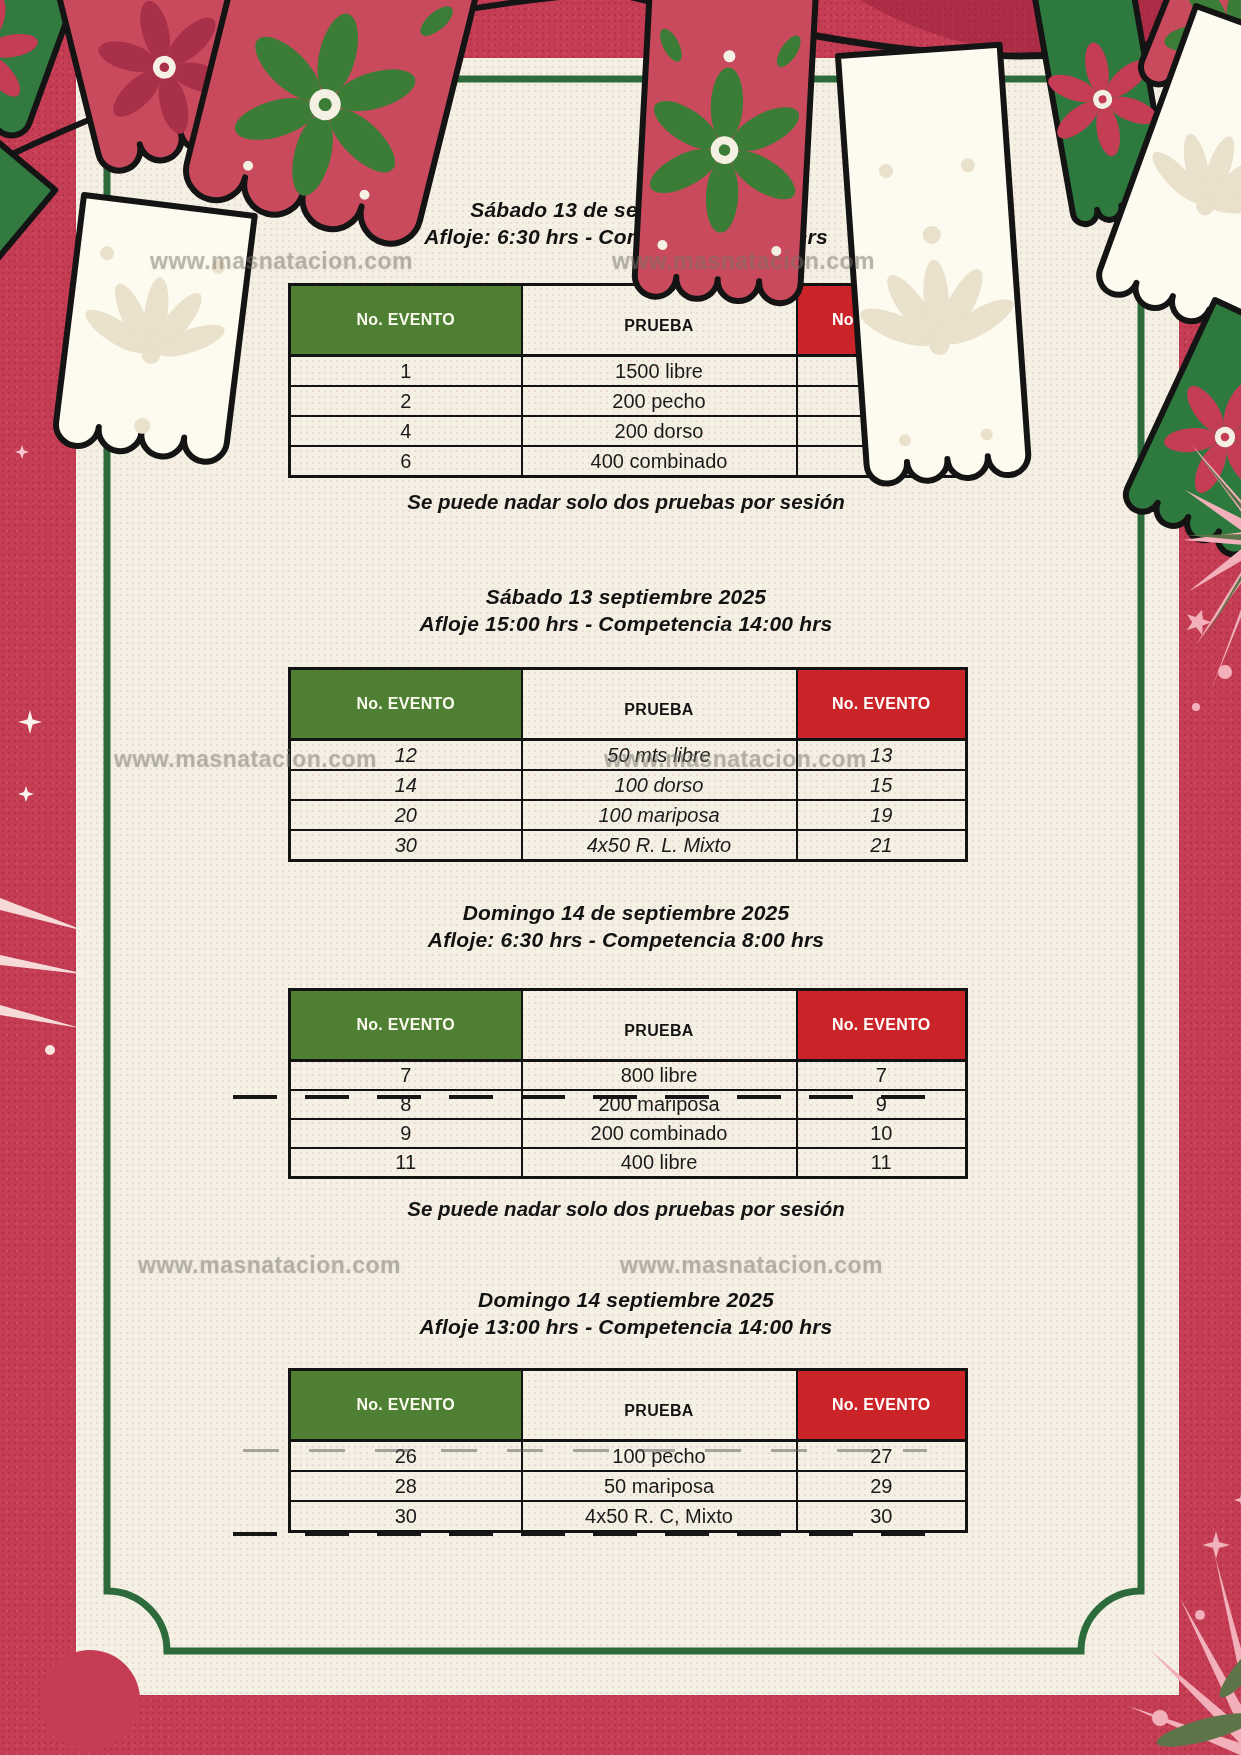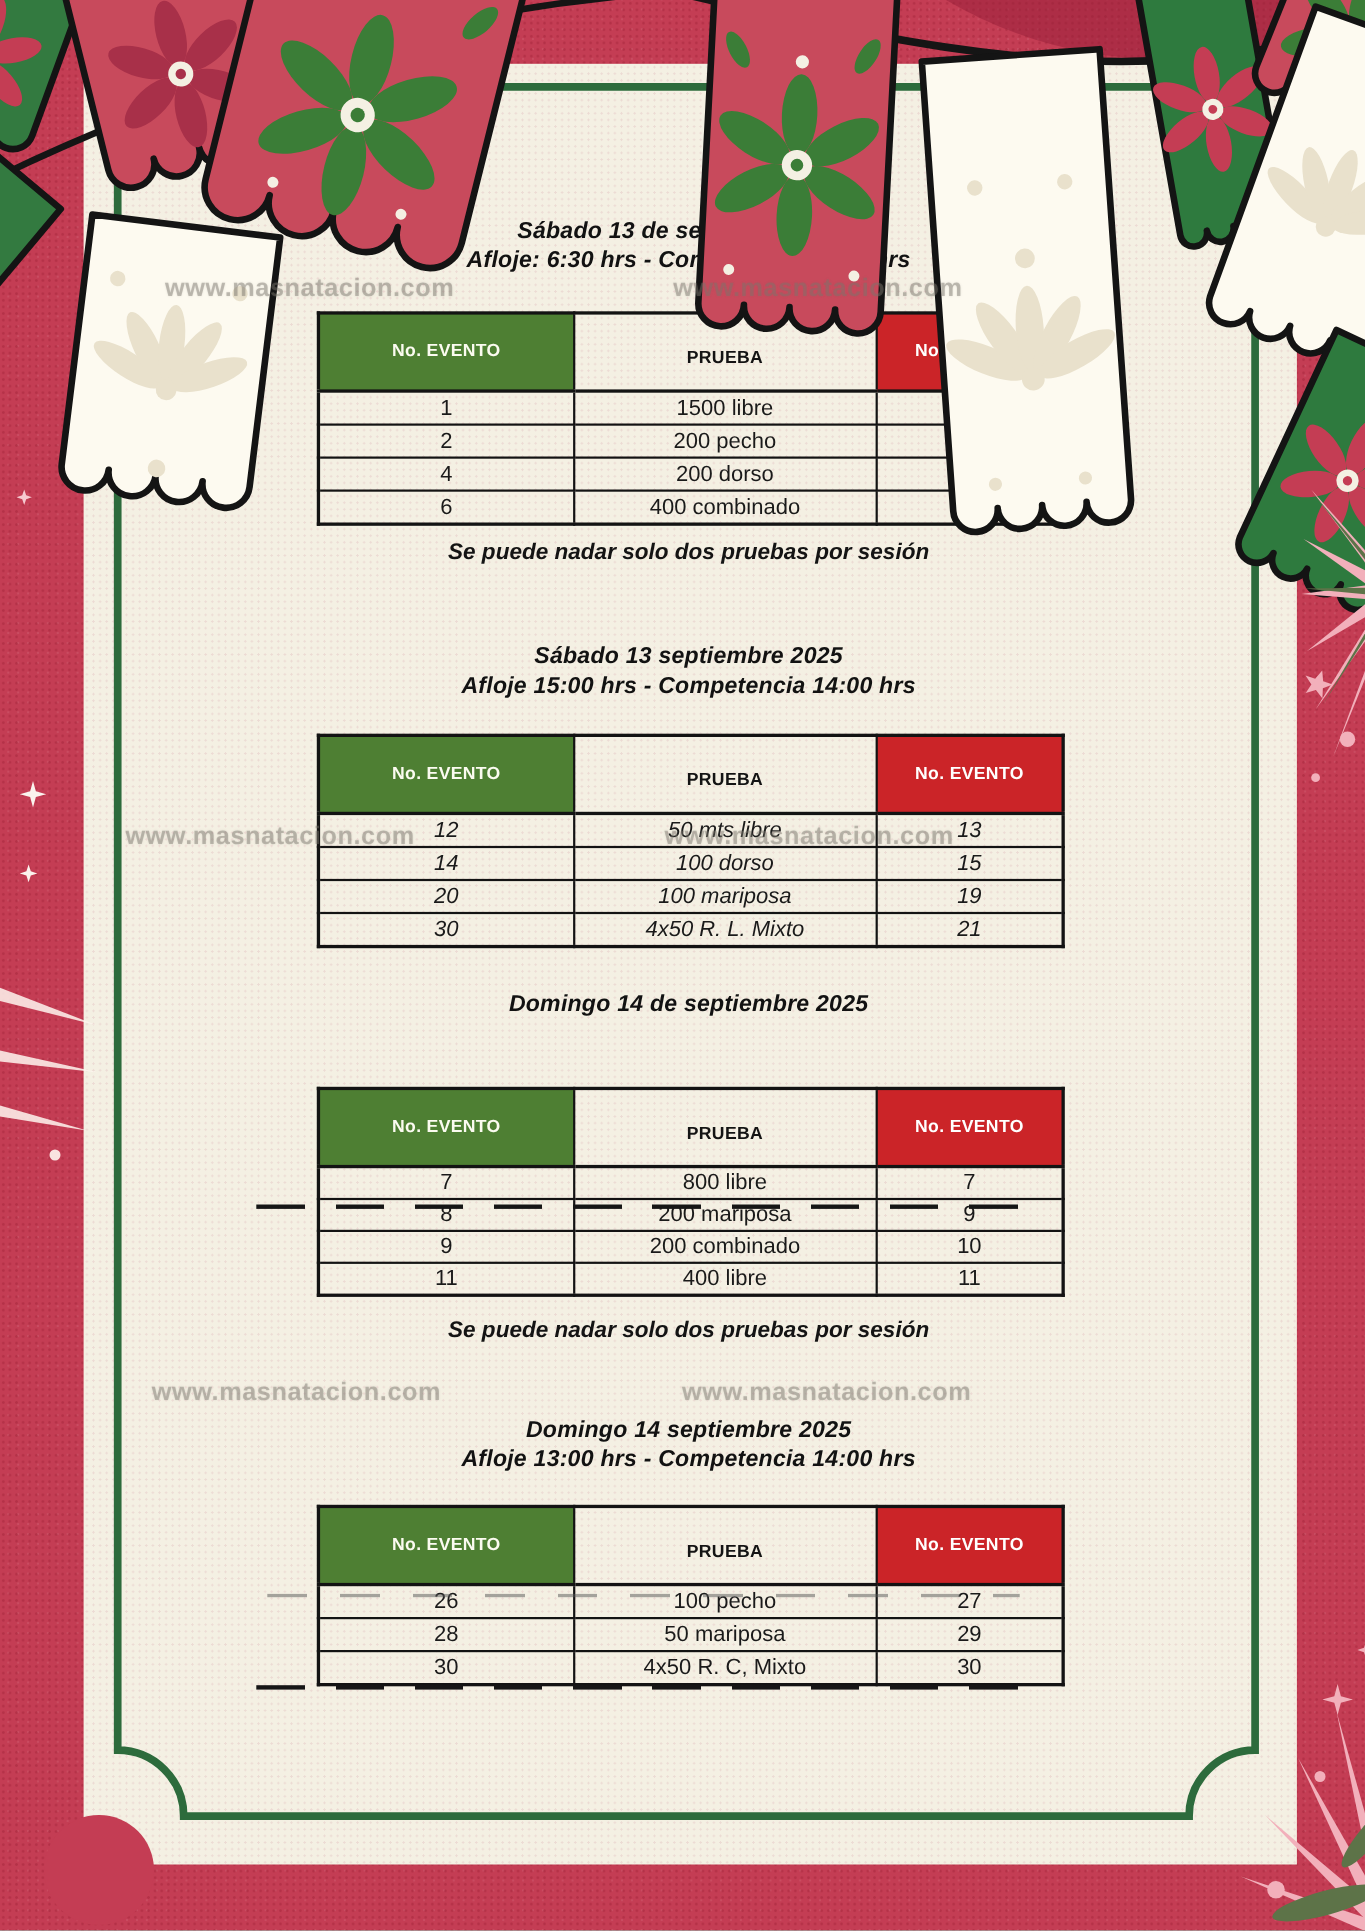--- a/index.html
+++ b/index.html
@@ -149,20 +149,21 @@
         <tr>
           <td>30</td>
           <td>4x50 R. L. Mixto</td>
           <td>21</td>
         </tr>
       </tbody>
   </table>
 
   <div class="session-head s3">
     <div>Domingo 14 de septiembre 2025</div>
+    <div class="sub">Afloje: 6:30 hrs - Competencia 8:00 hrs</div>
   </div>
   <table class="events t3">
     <colgroup>
         <col style="width:232px">
         <col style="width:275px">
         <col style="width:170px">
       </colgroup>
     <thead>
       <tr>
         <th class="h-green">No. EVENTO</th>

